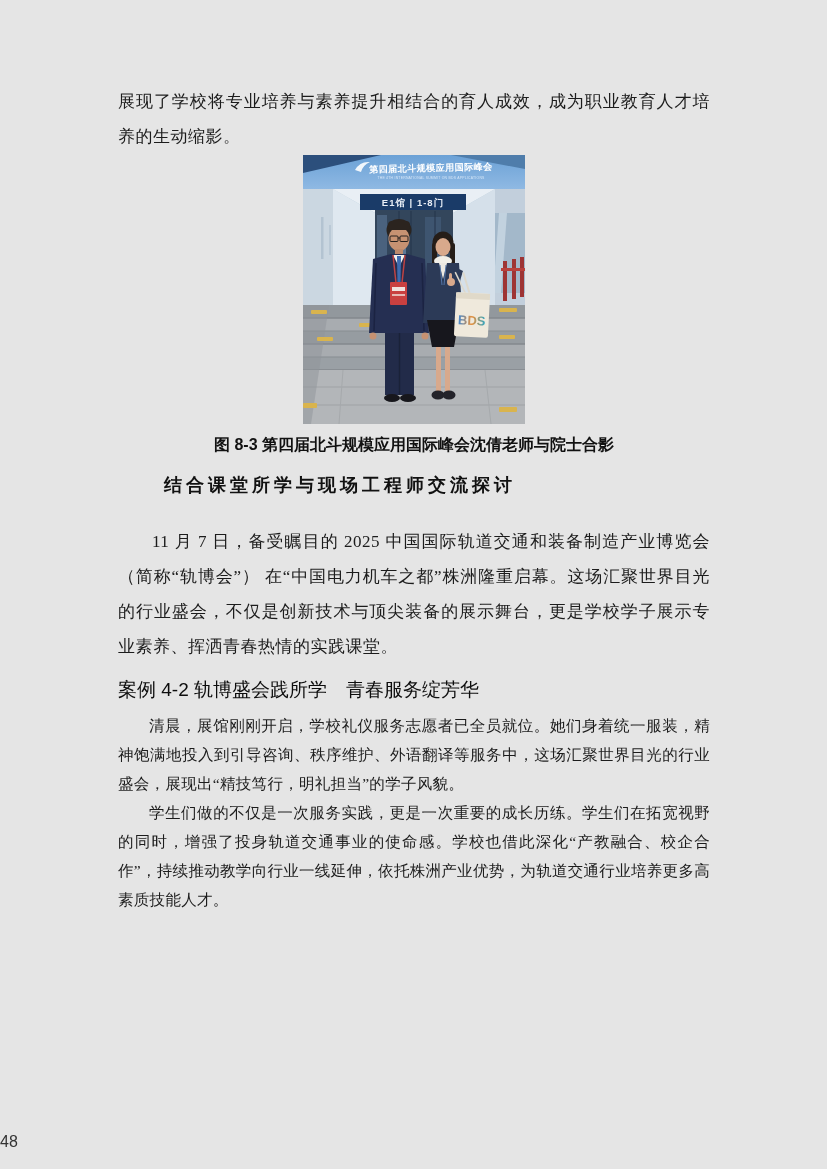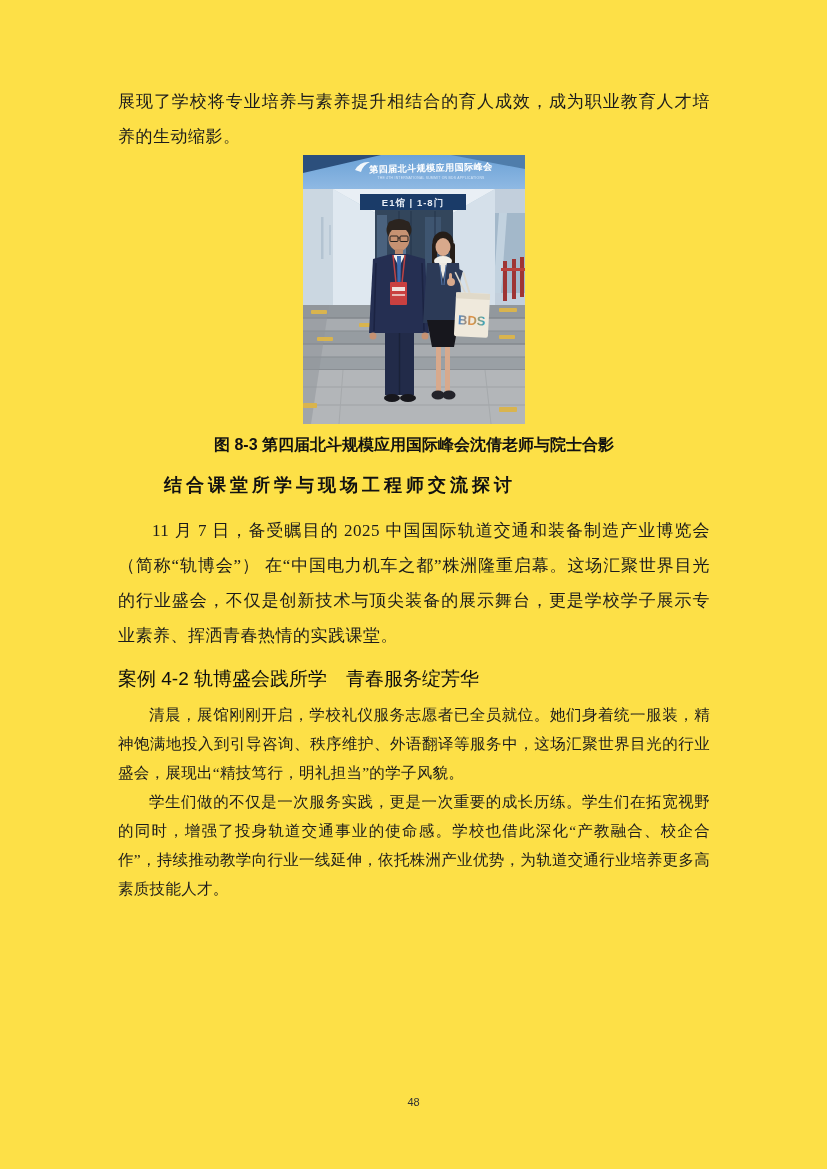--- a/index.html
+++ b/index.html
@@ -1,19 +1,19 @@
 <!DOCTYPE html>
 <html><head>
 <meta charset="utf-8">
 <style>
   html,body{margin:0;padding:0;background:#ffffff;}
   .page{
     position:relative;
     width:827px;height:1169px;
-    background:#fde047;
+    background:#e5e5e5;
     font-family:"Liberation Serif",serif;
     color:#1c1c1c;
     overflow:hidden;
   }
   .content{padding:0 117px 0 118px;}
   .para-lg{
     font-size:17px;line-height:35px;
     text-align:justify;letter-spacing:0.5px;margin:0;
   }
   .intro{margin-top:84px;text-indent:0;}
@@ -23,33 +23,33 @@
     overflow:hidden;
   }
   .caption{
     font-family:"Liberation Sans",sans-serif;font-weight:bold;
     font-size:16px;text-align:center;margin-top:11px;color:#111;
   }
   .section-heading{
     font-weight:bold;font-size:18px;letter-spacing:4px;
     padding-left:46px;margin-top:17px;color:#111;
   }
-  .section-para{margin-top:16px;text-indent:2em;}
+  .section-para{margin-top:27px;text-indent:2em;}
   .case-heading{
     font-family:"Liberation Sans",sans-serif;font-weight:normal;
     font-size:19px;margin-top:13px;color:#0d0d0d;
   }
   .case-body{margin-top:8px;}
   .para-sm{
     font-size:15.5px;line-height:29px;
     text-align:justify;text-indent:2em;margin:0;letter-spacing:0.3px;
   }
   .page-number{
-    position:absolute;left:0;right:0;top:1096px;
-    text-align:center;font-size:11px;color:#333;
+    position:absolute;left:0;right:0;top:1133px;
+    text-align:left;font-size:16px;color:#333;
     font-family:"Liberation Sans",sans-serif;
   }
   .photo-svg{display:block;}
 </style>
 </head>
 <body>
 
 <div class="page">
   <div class="content">
 

